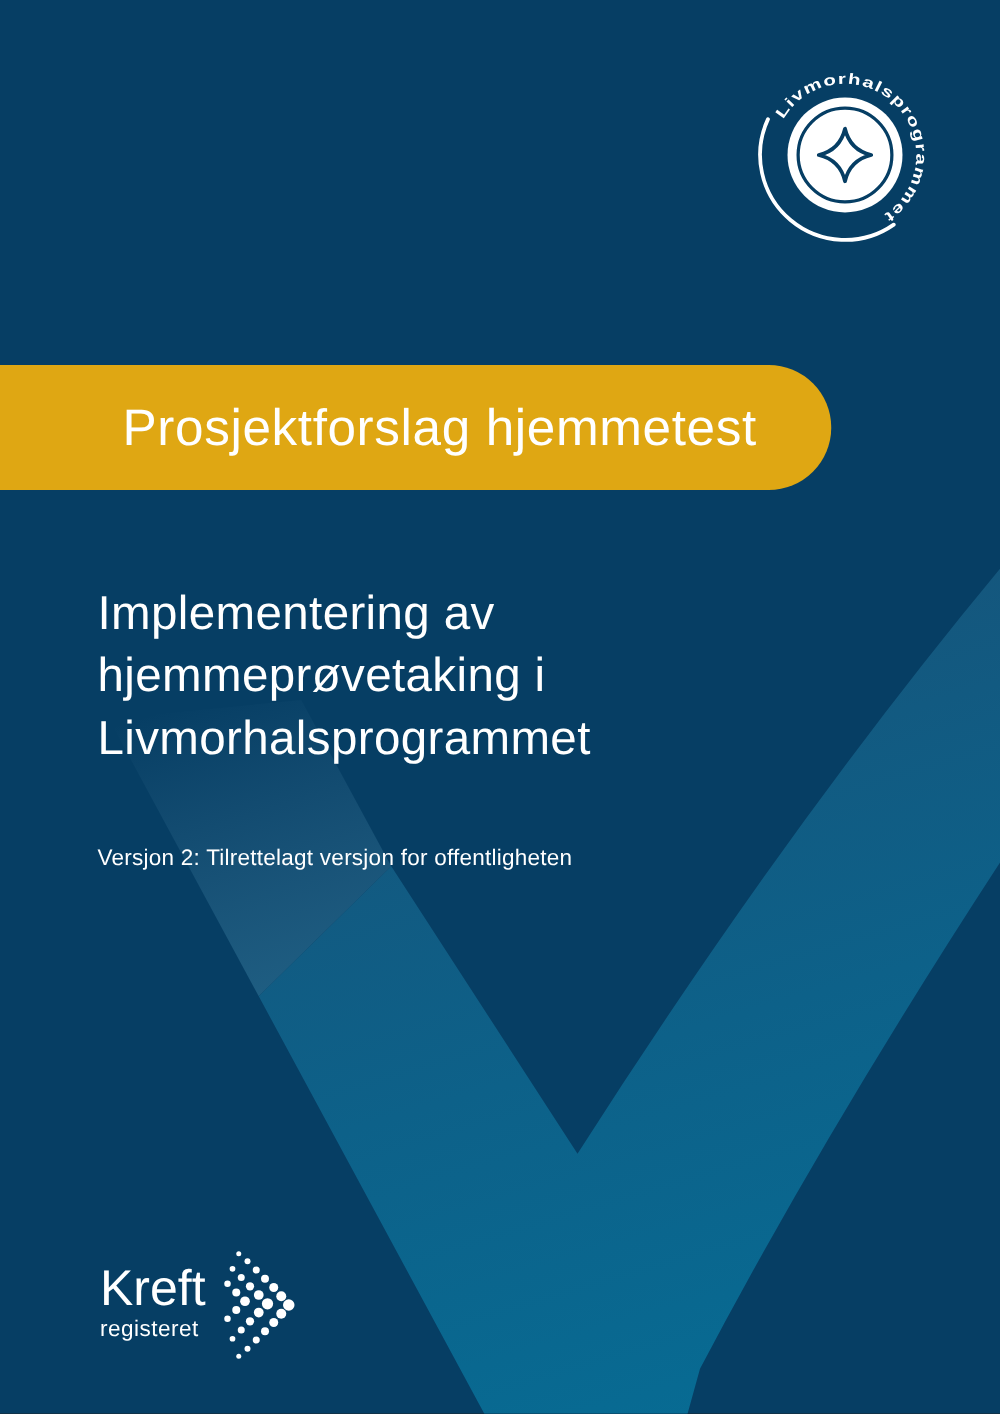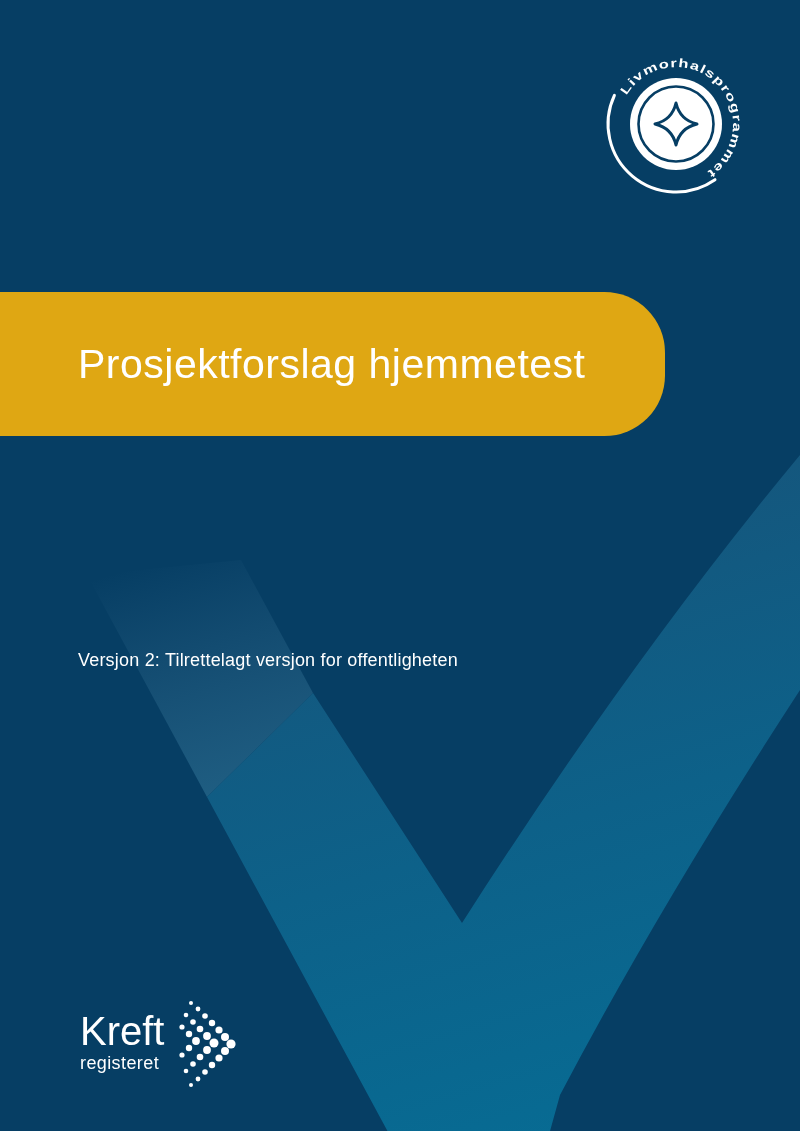--- a/index.html
+++ b/index.html
@@ -12,35 +12,35 @@
   }
   .artwork{position:absolute;inset:0;display:block;}
 
   
   .badge{position:absolute;left:581px;top:29px;width:190px;height:190px;}
   .badge text{fill:#ffffff;font-family:"Liberation Sans",sans-serif;font-size:12px;font-weight:bold;letter-spacing:0.8px;}
 
   
   .banner{
     position:absolute;left:0;top:292px;
-    width:665px;height:144px;
+    width:665px;height:100px;
     background:#DFA713;
     border-radius:0 60.5px 60.5px 0;
     display:flex;align-items:center;
-    box-sizing:border-box;padding-left:78px;
+    box-sizing:border-box;padding-left:98px;
   }
   .banner h1{
     margin:0;color:#ffffff;
     font-size:41px;font-weight:400;letter-spacing:0.5px;
   }
 
   
   .heading{position:absolute;left:78px;top:466px;color:#ffffff;}
   .heading .line{font-size:38px;font-weight:400;line-height:50px;letter-spacing:0.3px;}
-  .version{position:absolute;left:78px;top:650px;color:#ffffff;font-size:18px;font-weight:400;letter-spacing:0.2px;}
+  .version{position:absolute;left:78px;top:676px;color:#ffffff;font-size:18px;font-weight:400;letter-spacing:0.2px;}
 
   
   .kreft{position:absolute;left:80px;top:998px;display:flex;align-items:center;color:#ffffff;}
   .kreft .words{display:flex;flex-direction:column;}
   .kreft .w1{font-size:40px;font-weight:500;line-height:40px;}
   .kreft .w2{font-size:18px;font-weight:400;line-height:28px;letter-spacing:0.4px;margin-top:-2px;}
   .kreft .arrow{margin-left:14px;}
 </style>
 </head>
 <body>
@@ -84,20 +84,25 @@
     <circle cx="95" cy="95" r="46" fill="#ffffff"></circle>
     <circle cx="95" cy="95" r="37.5" fill="none" stroke="#063E64" stroke-width="2.6"></circle>
 
     <path d="M 95 74 Q 91 91 74 95 Q 91 99 95 116 Q 99 99 116 95 Q 99 91 95 74 Z" fill="#ffffff" stroke="#063E64" stroke-width="3" stroke-linejoin="round"></path>
   </svg>
 
   <div class="banner">
     <h1>Prosjektforslag hjemmetest</h1>
   </div>
 
+  <div class="heading">
+    <div class="line">Implementering av</div>
+    <div class="line">hjemmeprøvetaking i</div>
+    <div class="line">Livmorhalsprogrammet</div>
+  </div>
 
   <div class="version">Versjon 2: Tilrettelagt versjon for offentligheten</div>
 
   <div class="kreft">
     <div class="words">
       <span class="w1">Kreft</span>
       <span class="w2">registeret</span>
     </div>
     <svg class="arrow" width="58" height="92" viewBox="0 0 58 92" aria-hidden="true">
       <g fill="#ffffff">

